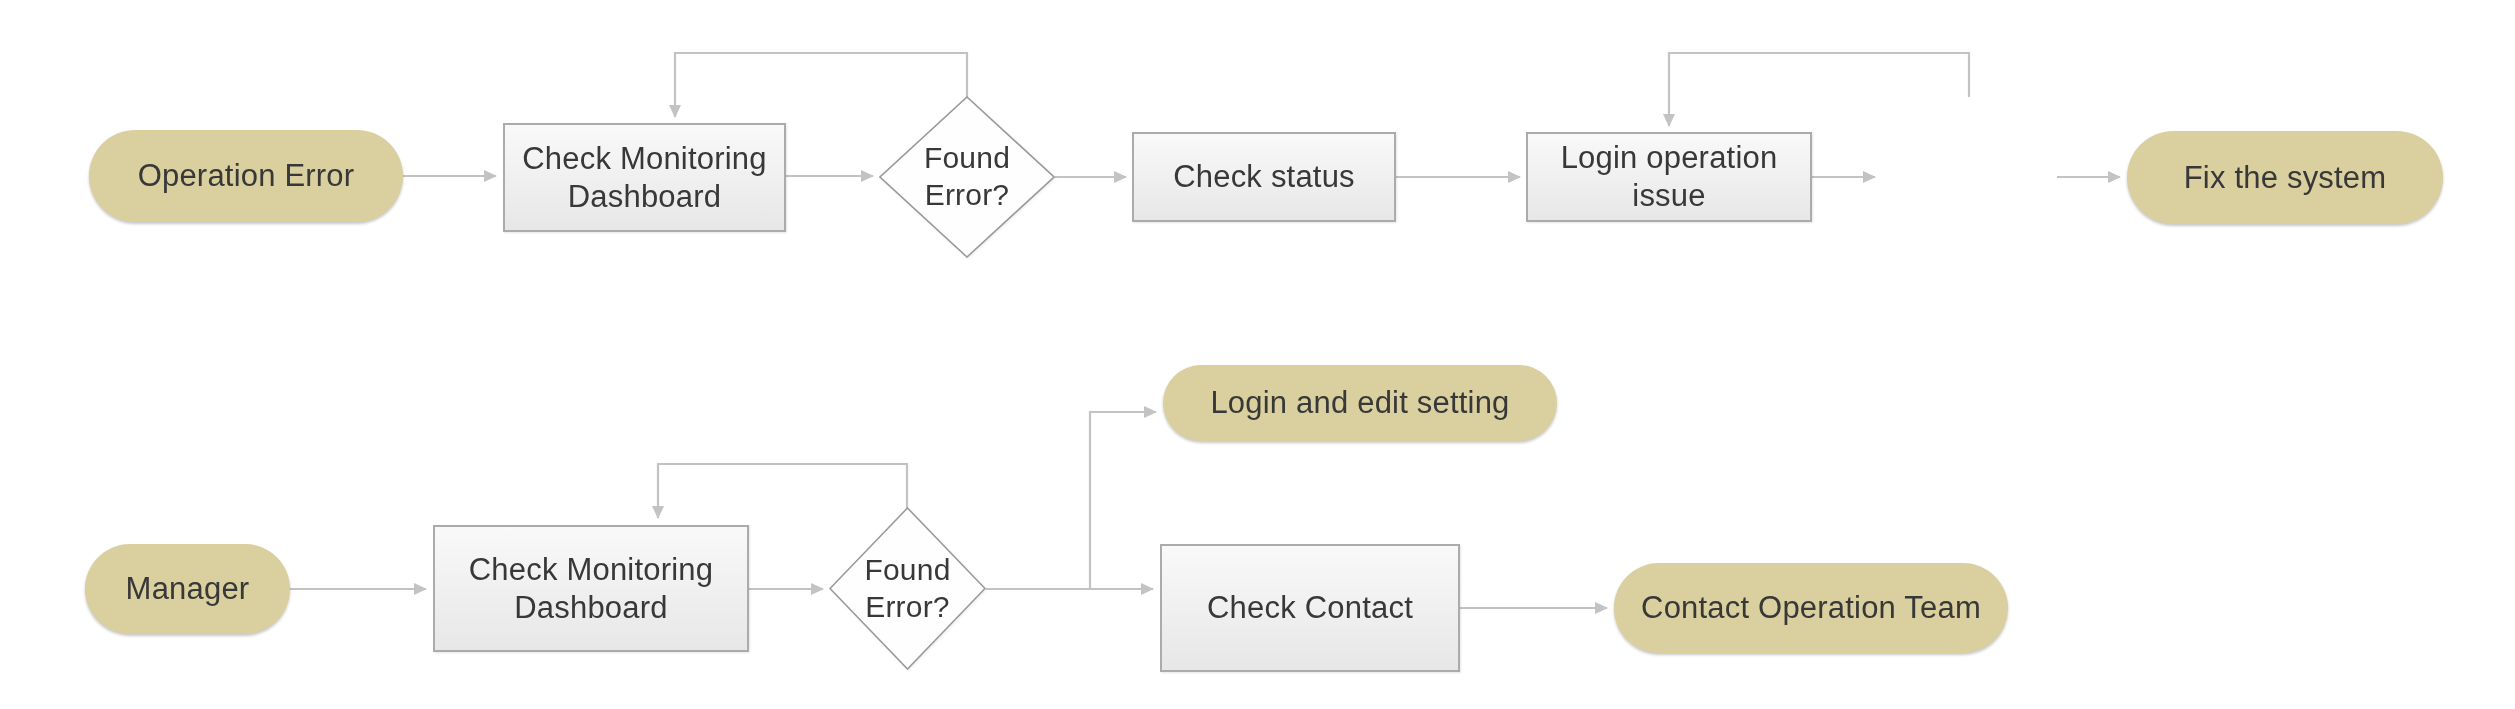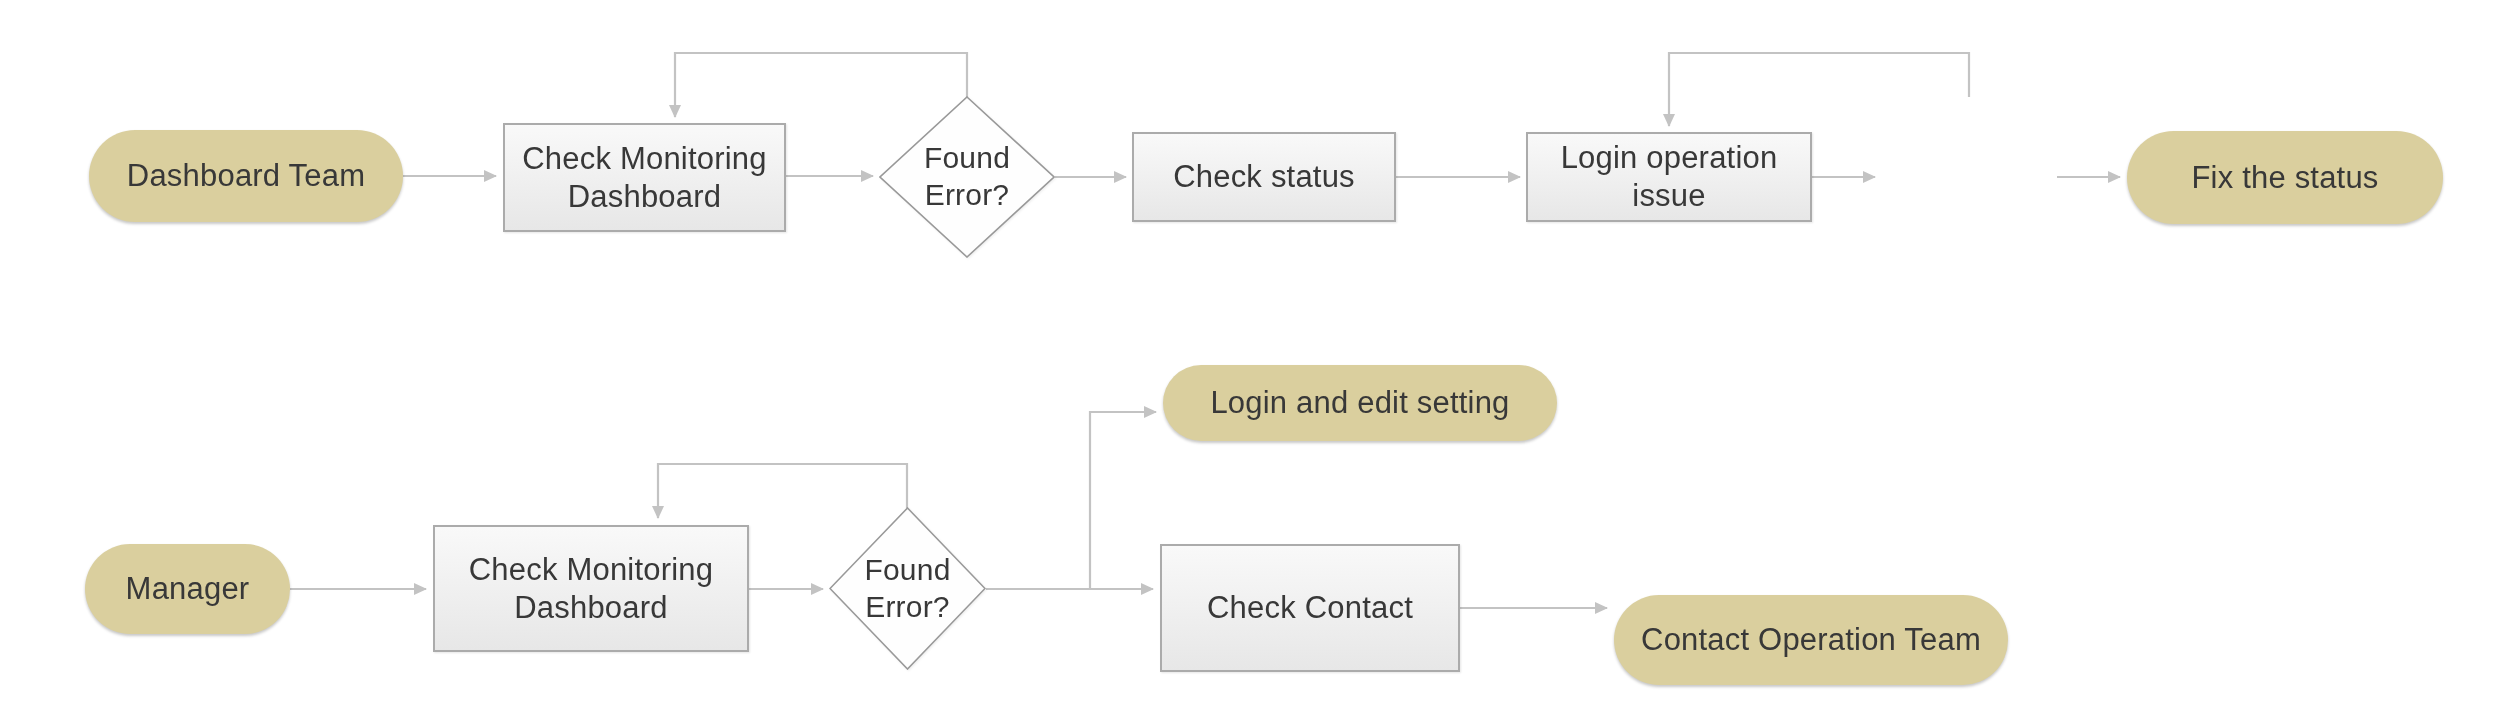--- a/index.html
+++ b/index.html
@@ -79,21 +79,21 @@
 
     <line class="conn" x1="290" y1="589" x2="426" y2="589"></line>
     <line class="conn" x1="749" y1="589" x2="823" y2="589"></line>
     <line class="conn" x1="986" y1="589" x2="1153" y2="589"></line>
     <polyline class="conn" points="1090,589 1090,412 1156,412"></polyline>
     <polyline class="conn" points="907,508 907,464 658,464 658,518"></polyline>
     <line class="conn" x1="1448" y1="608" x2="1607" y2="608"></line>
   </svg>
 
   <div class="node terminator" style="left:89px;top:130px;width:314px;height:92px;">
-    <span class="label">Dashboard Team</span>
+    <span class="label">Operation Error</span>
   </div>
 
   <div class="node process" style="left:503px;top:123px;width:283px;height:109px;">
     <span class="label">Check Monitoring
 Dashboard</span>
   </div>
 
   <div class="node decision" style="left:879px;top:96px;width:176px;height:162px;">
     <svg class="diamond-svg" viewBox="0 0 176 162" preserveAspectRatio="none">
       <polygon points="88,1 175,81 88,161 1,81"></polygon>
@@ -106,21 +106,21 @@
     <span class="label">Check status</span>
   </div>
 
   <div class="node process" style="left:1526px;top:132px;width:286px;height:90px;">
     <span class="label">Login operation
 issue</span>
   </div>
 
 
   <div class="node terminator" style="left:2127px;top:131px;width:316px;height:93px;">
-    <span class="label">Fix the status</span>
+    <span class="label">Fix the system</span>
   </div>
 
   <div class="node terminator" style="left:85px;top:544px;width:205px;height:90px;">
     <span class="label">Manager</span>
   </div>
 
   <div class="node process" style="left:433px;top:525px;width:316px;height:127px;">
     <span class="label">Check Monitoring
 Dashboard</span>
   </div>
@@ -134,17 +134,17 @@
   </div>
 
   <div class="node terminator" style="left:1163px;top:365px;width:394px;height:76px;">
     <span class="label">Login and edit setting</span>
   </div>
 
   <div class="node process" style="left:1160px;top:544px;width:300px;height:128px;">
     <span class="label">Check Contact</span>
   </div>
 
-  <div class="node terminator" style="left:1614px;top:563px;width:394px;height:90px;margin-top:32px;">
+  <div class="node terminator" style="left:1614px;top:563px;width:394px;height:90px;">
     <span class="label">Contact Operation Team</span>
   </div>
 
 </div>
 
 </body></html>

